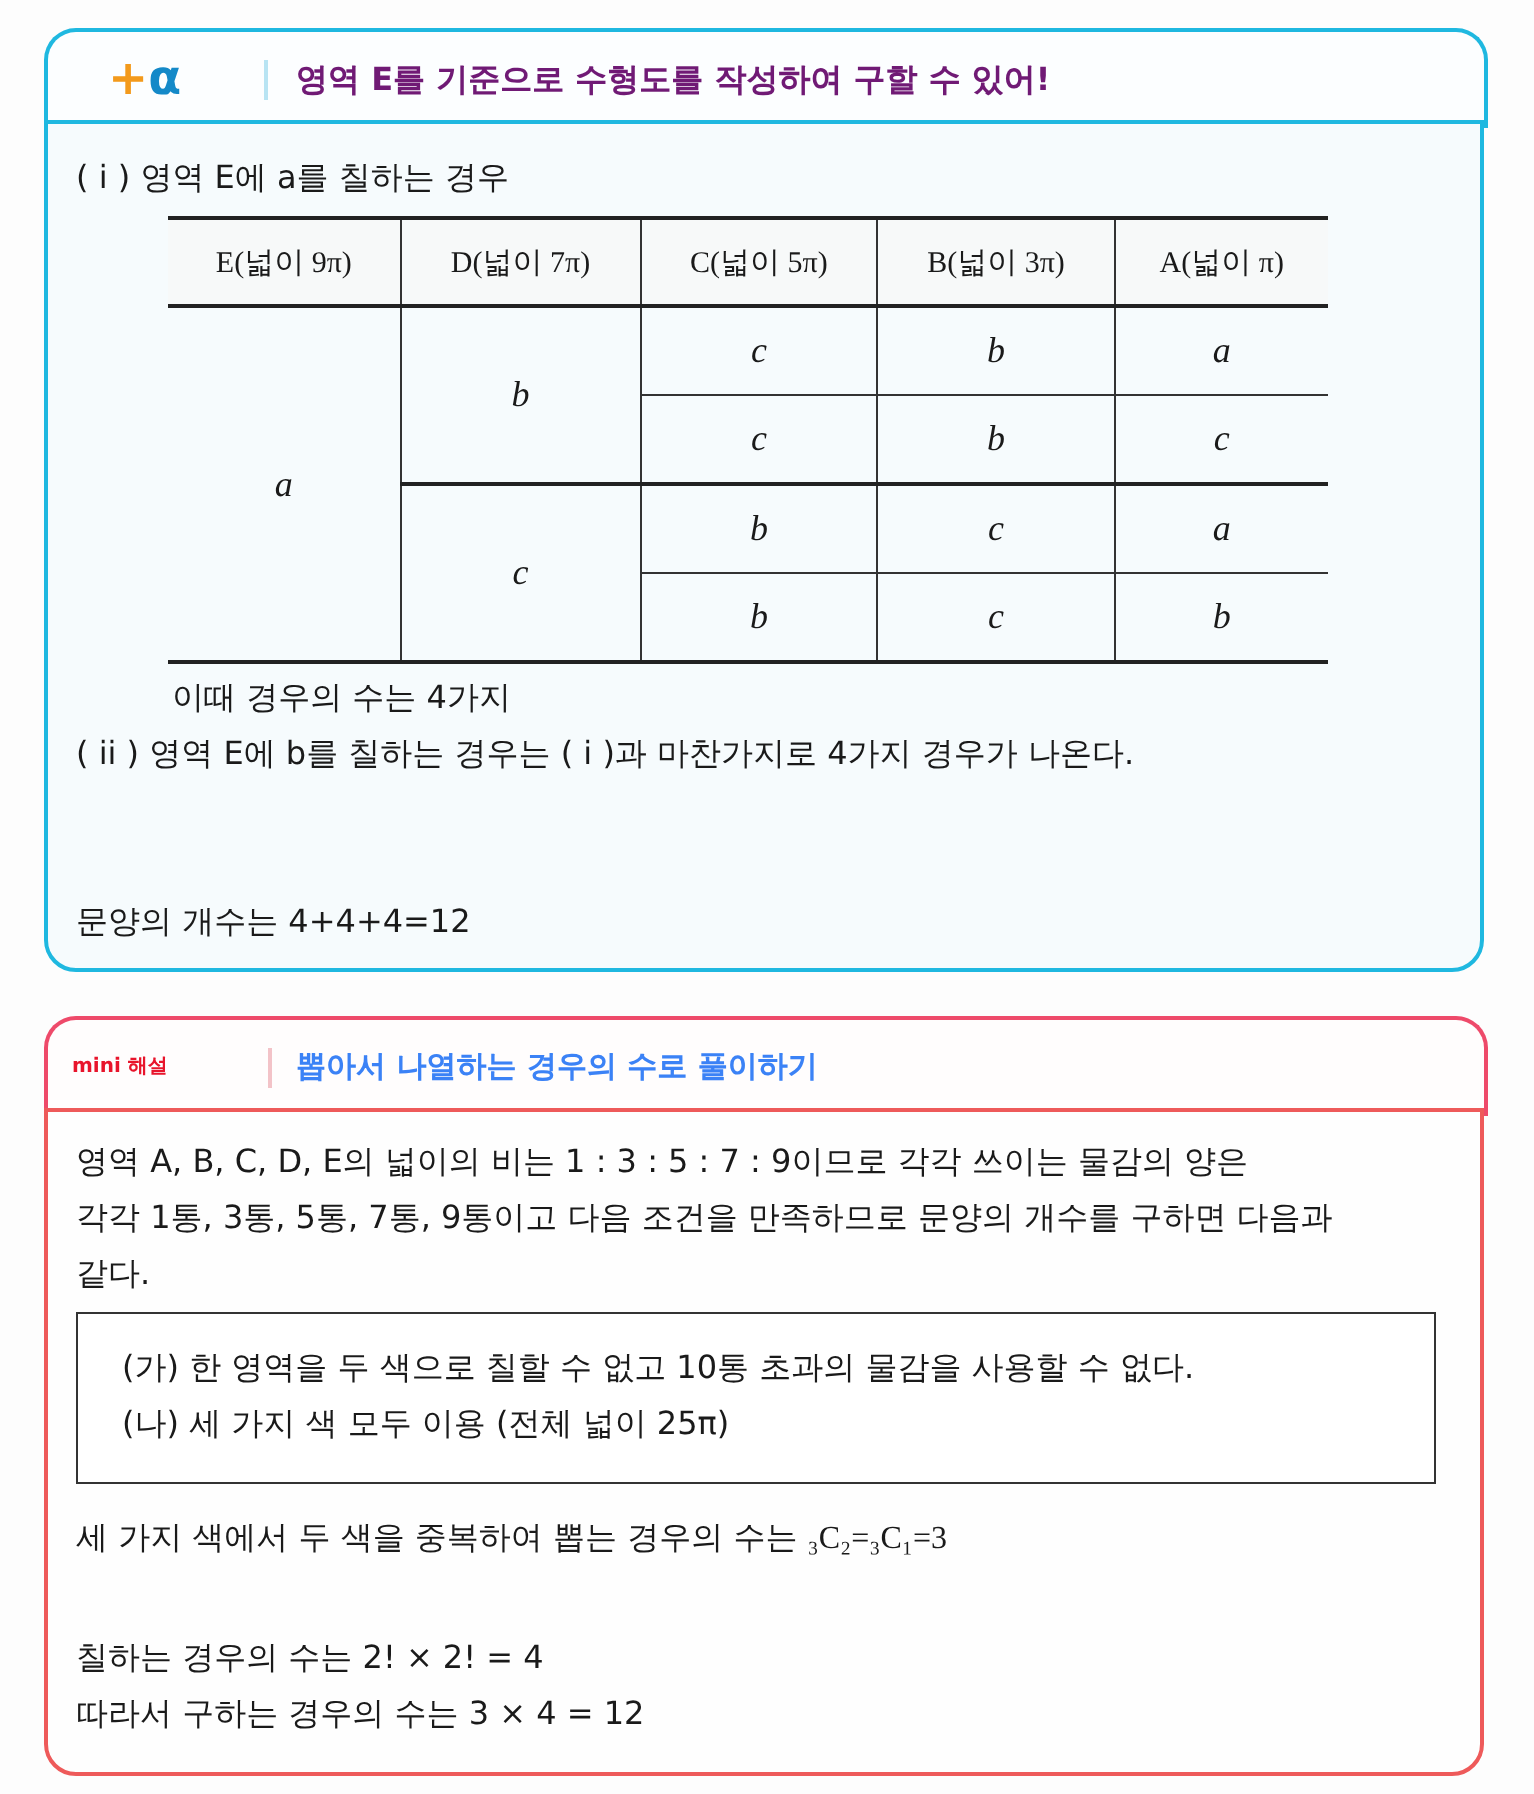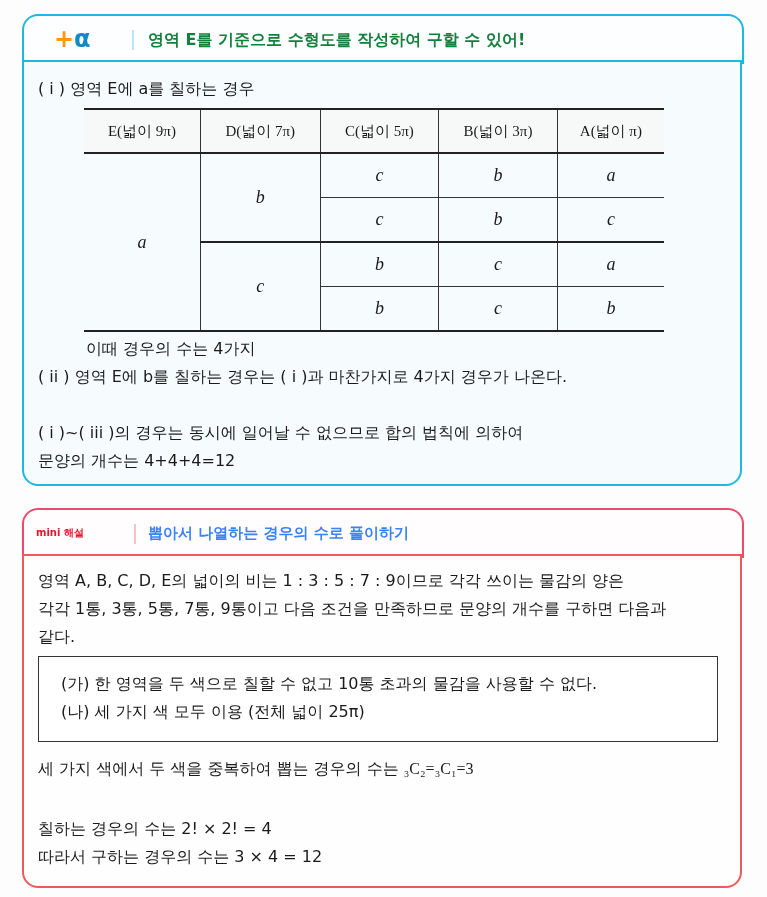--- a/index.html
+++ b/index.html
@@ -24,21 +24,21 @@
       font-family: "DejaVu Sans", sans-serif; font-weight: bold; font-size: 24px;
       line-height: 26px;
     }
     .tab-top .logo .plus { color: #f39a1c; }
     .tab-top .logo .alpha { color: #1489c8; }
     .tab-top .divider {
       position: absolute; left: 108px; top: 14px; width: 2px; height: 20px; background: #b8e4f3;
     }
     .tab-top .title {
       position: absolute; left: 124px; top: 14px;
-      font-size: 16px; font-weight: bold; color: #15803d; white-space: nowrap;
+      font-size: 16px; font-weight: bold; color: #701a75; white-space: nowrap;
     }
     .box-top {
       position: absolute; left: 22px; top: 60px; width: 716px; height: 422px;
       border: 2px solid #1fb8e0; border-radius: 0 0 16px 16px;
       background: #f6fbfd;
     }
     .box-top .line {
       position: absolute; left: 14px; font-size: 16px; white-space: nowrap; line-height: 22px;
     }
 
@@ -141,21 +141,20 @@
       <tr class="last">
         <td>b</td>
         <td>c</td>
         <td>b</td>
       </tr>
     </tbody>
   </table>
 
   <div class="line" style="top:276px; left:62px;">이때 경우의 수는 4가지</div>
   <div class="line" style="top:304px;">( ii ) 영역 E에 b를 칠하는 경우는 ( i )과 마찬가지로 4가지 경우가 나온다.</div>
-  <div class="line" style="top:360px;">( i )~( iii )의 경우는 동시에 일어날 수 없으므로 합의 법칙에 의하여</div>
   <div class="line" style="top:388px;">문양의 개수는 4+4+4=12</div>
 </div>
 
 <div class="tab-bot">
   <div class="logo">mini 해설</div>
   <div class="divider"></div>
   <div class="title">뽑아서 나열하는 경우의 수로 풀이하기</div>
 </div>
 
 <div class="box-bot">

